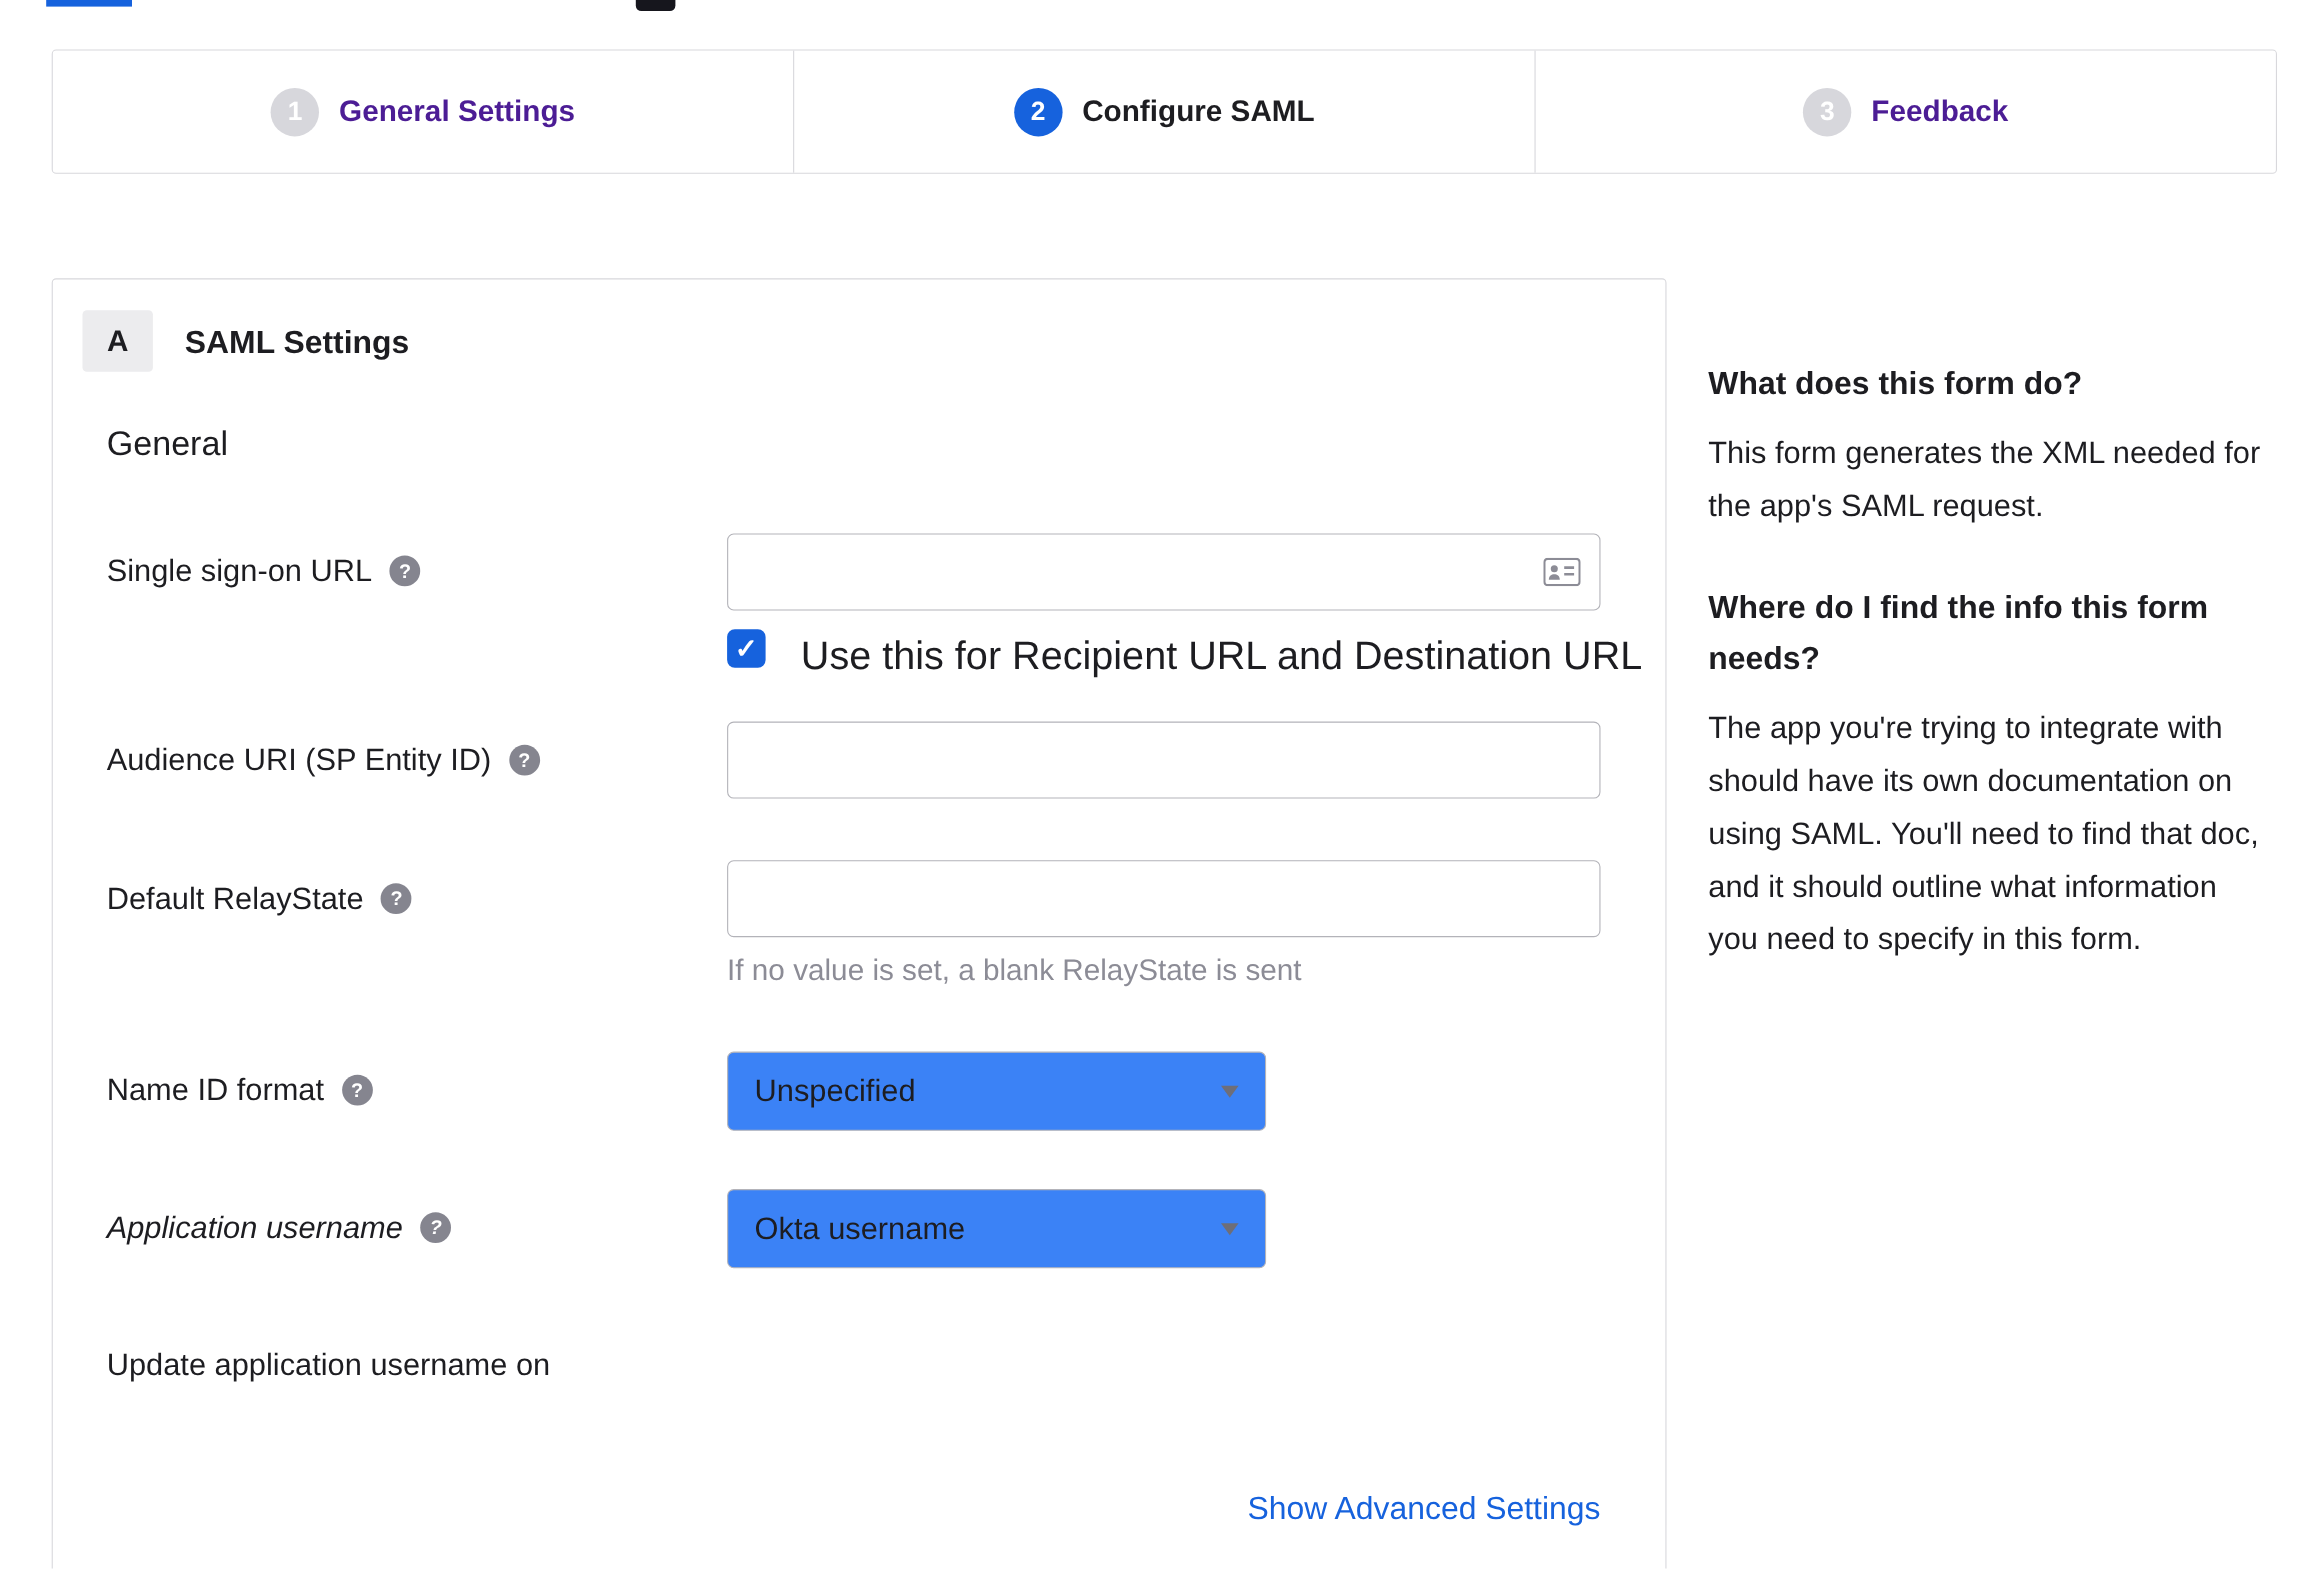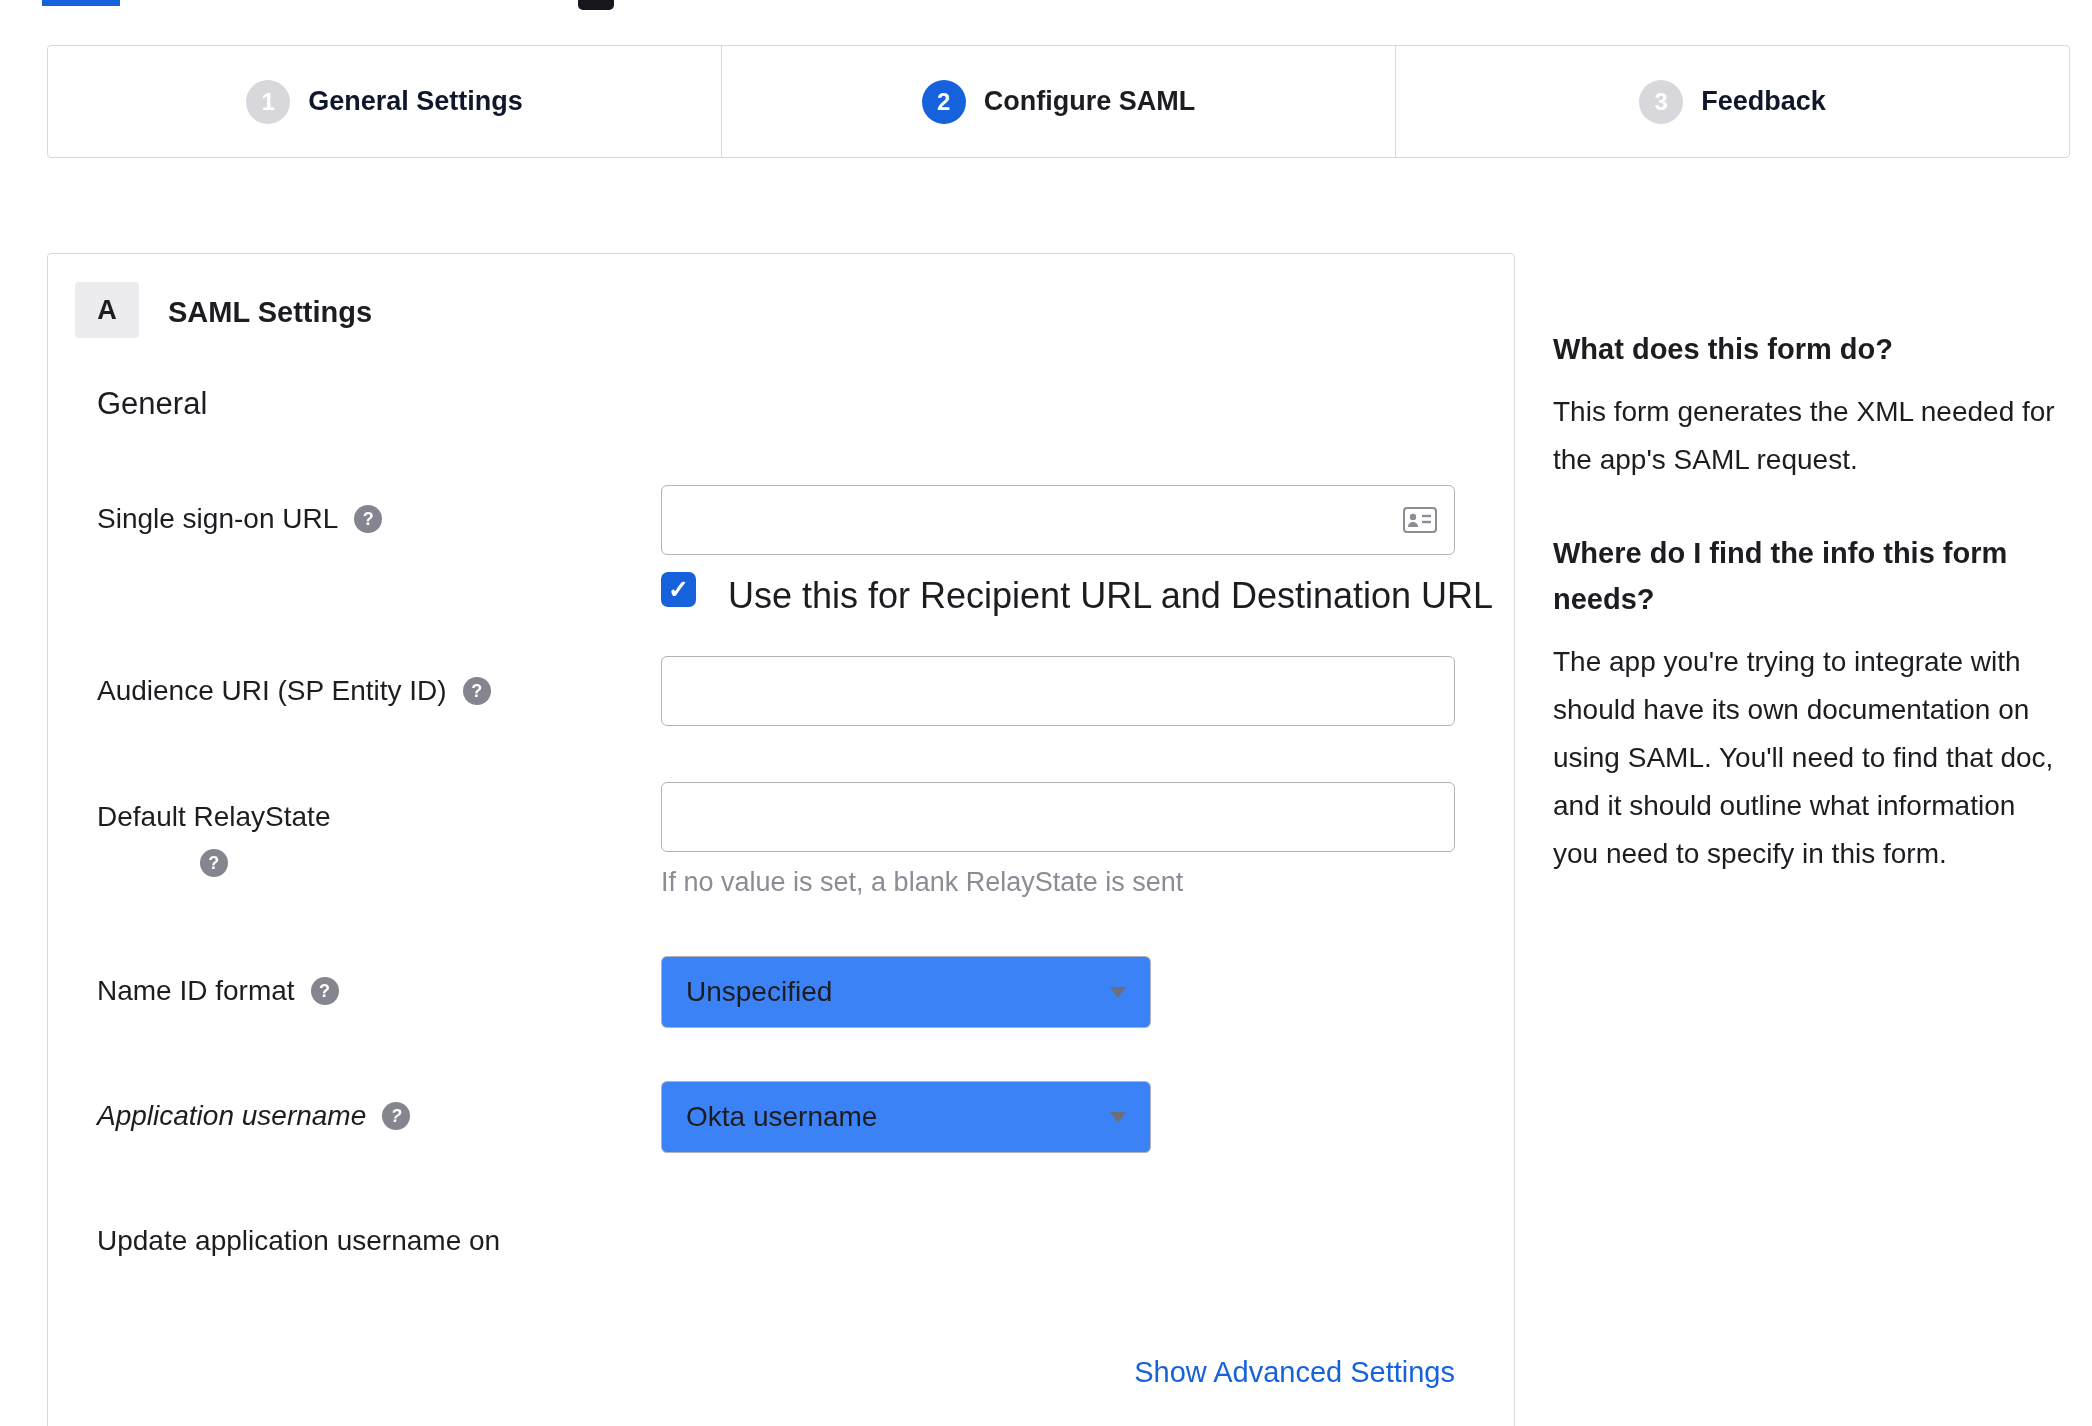--- a/index.html
+++ b/index.html
@@ -18,21 +18,21 @@
     position:absolute; left:47px; top:45px; width:2021px; height:111px;
     border:1px solid #d8d8dc; border-radius:4px; background:#fff; display:flex;
   }
   .step { flex:1; display:flex; align-items:center; justify-content:center; gap:18px; cursor:default; }
   .step + .step { border-left:1px solid #d8d8dc; }
   .step-circle {
     width:44px; height:44px; border-radius:50%; background:#d7d7dc; color:#ffffff;
     font-weight:700; font-size:24px; display:flex; align-items:center; justify-content:center;
   }
   .step.active .step-circle { background:#1662dd; }
-  .step-label { font-size:27px; font-weight:700; color:#0f172a; }
+  .step-label { font-size:27px; font-weight:700; color:#4c1d95; }
   .step.active .step-label { color:#1d1d21; }
 
   
   .card {
     position:absolute; left:47px; top:253px; width:1466px; height:1250px;
     border:1px solid #d8d8dc; border-radius:4px; background:#fff;
   }
   .badge-a {
     position:absolute; left:27px; top:28px; width:64px; height:56px; background:#ececee;
     border-radius:4px; display:flex; align-items:center; justify-content:center;
@@ -138,21 +138,21 @@
   <div class="checkbox-label" style="top:321px;">Use this for Recipient URL and Destination URL</div>
 
   <div class="field-label" style="top:421px;">
     <span>Audience URI (SP Entity ID)</span>
     <span class="help">?</span>
   </div>
   <div class="input-wrap" style="top:402px;">
     <input class="text-input no-icon" type="text" value="" style="">
   </div>
 
-  <div class="field-label" style="top:547px;flex-direction:column;">
+  <div class="field-label" style="top:547px;">
     <span>Default RelayState</span>
     <span class="help">?</span>
   </div>
   <div class="input-wrap" style="top:528px;">
     <input class="text-input no-icon" type="text" value="" style="">
   </div>
   <div class="hint" style="top:613px;">If no value is set, a blank RelayState is sent</div>
 
   <div class="field-label" style="top:721px;">
     <span>Name ID format</span>

